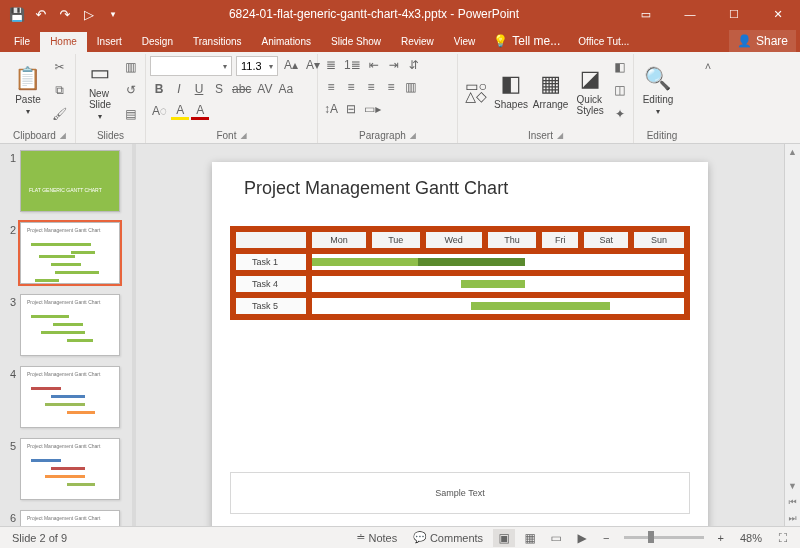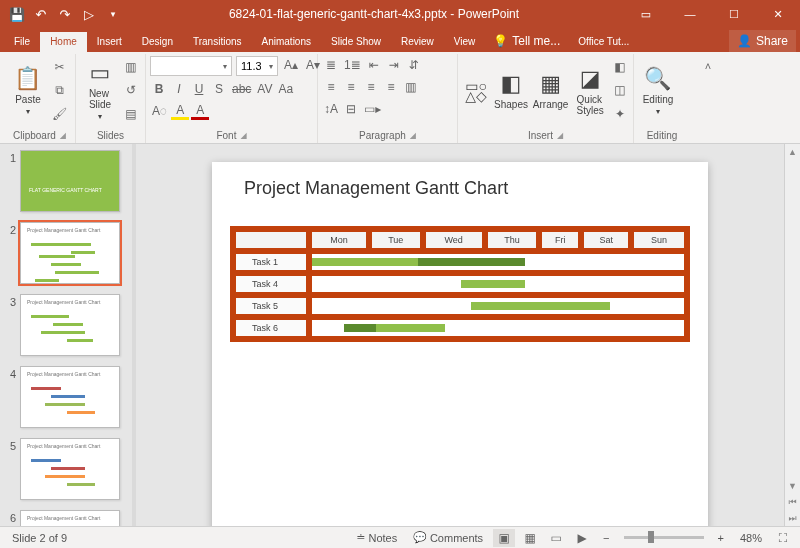--- a/index.html
+++ b/index.html
@@ -363,30 +363,24 @@
                 <td colspan="7" style="position:relative">
                   <div class="bar " style="left:40%;width:17.142857142857146%"></div>
                 </td>
               </tr>
               <tr>
                 <td class="taskname">Task 5</td>
                 <td colspan="7" style="position:relative">
                   <div class="bar " style="left:42.85714285714286%;width:37.14285714285714%"></div>
                 </td>
               </tr>
-              <tr>
-                <td class="taskname">Task 6</td>
-                <td colspan="7" style="position:relative">
-                  <div class="bar dark" style="left:8.571428571428571%;width:8.571428571428571%"></div>
-                  <div class="bar " style="left:17.142857142857142%;width:18.571428571428573%"></div>
-                </td>
-              </tr>
             </tbody>
           </table>
       </div>
+      <div class="footerbox">Sample Text</div>
     </div>
   </div>
   <div class="vscroll">
     <div class="arrow">▲</div>
     <div class="track"></div>
     <div class="arrow">▼</div>
     <div class="arrow">⏮</div>
     <div class="arrow">⏭</div>
   </div>
 </div>

